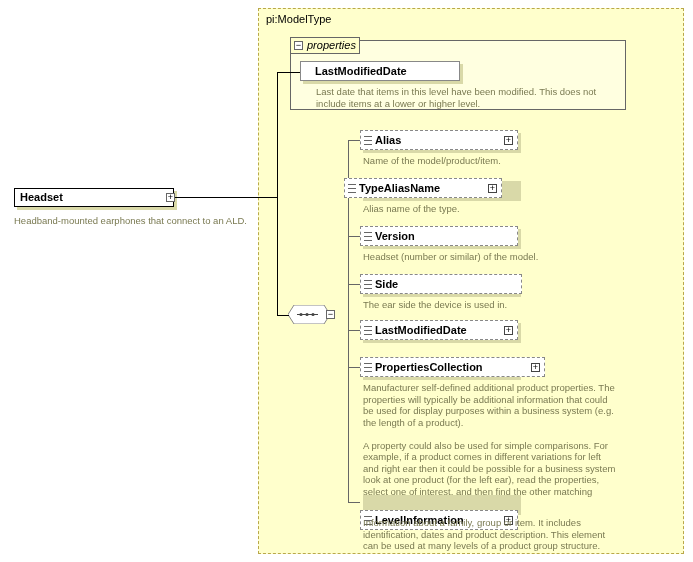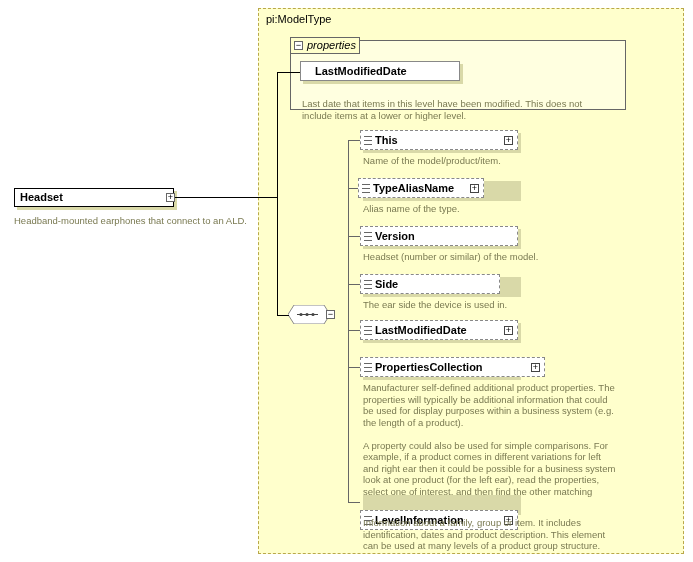--- a/index.html
+++ b/index.html
@@ -89,21 +89,21 @@
 <div class="abs" id="attributes-box"></div>
 <div class="abs" id="attributes-header">
   <span class="expander" style="left:3px;top:3px;">−</span>
   <span>properties</span>
 </div>
 
 <div class="shadow" style="left:303px;top:64px;width:160px;height:20px;"></div>
 <div class="node" id="attr-node-0" style="left:300px;top:61px;width:160px;">
   <span class="label">LastModifiedDate</span>
 </div>
-<div class="desc" style="left:302px;top:86px;width:310px;margin-top:12px;">Last date that items in this level have been modified. This does not include items at a lower or higher level.</div>
+<div class="desc" style="left:316px;top:86px;width:310px;">Last date that items in this level have been modified. This does not include items at a lower or higher level.</div>
 
 <div class="ln v" style="left:277px;top:72px;height:244px;"></div>
 <div class="ln h" style="left:277px;top:72px;width:23px;"></div>
 
 <div class="shadow" style="left:17px;top:191px;width:160px;height:19px;"></div>
 <div class="abs" id="root-node"></div>
 <div class="abs" id="root-label">Headset</div>
 <div class="expander" id="root-plus">+</div>
 <div class="desc" id="root-desc">Headband-mounted earphones that connect to an ALD.</div>
 
@@ -124,28 +124,28 @@
 <div class="lnq v" style="left:348px;top:140px;height:362px;"></div>
 
 <div class="lnq h" style="left:348px;top:140px;width:12px;"></div>
 <div class="shadow" style="left:363px;top:133px;width:158px;height:20px;"></div>
 <div class="node dashed" style="left:360px;top:130px;width:158px;">
   <span class="seqglyph">
       <i style="top:1px;"></i>
       <i style="top:5px;"></i>
       <i style="top:9px;"></i>
     </span>
-  <span class="label">This</span>
+  <span class="label">Alias</span>
   <span class="plus">+</span>
 </div>
 <div class="desc" style="left:363px;top:155px;width:250px;">Name of the model/product/item.</div>
 
 <div class="lnq h" style="left:348px;top:188px;width:12px;"></div>
 <div class="shadow" style="left:363px;top:181px;width:158px;height:20px;"></div>
-<div class="node dashed" style="left:358px;top:178px;width:126px;">
+<div class="node dashed" style="left:344px;top:178px;width:158px;">
   <span class="seqglyph">
       <i style="top:1px;"></i>
       <i style="top:5px;"></i>
       <i style="top:9px;"></i>
     </span>
   <span class="label">TypeAliasName</span>
   <span class="plus">+</span>
 </div>
 <div class="desc" style="left:363px;top:203px;width:250px;">Alias name of the type.</div>
 
@@ -156,21 +156,21 @@
       <i style="top:1px;"></i>
       <i style="top:5px;"></i>
       <i style="top:9px;"></i>
     </span>
   <span class="label">Version</span>
 </div>
 <div class="desc" style="left:363px;top:251px;width:250px;">Headset (number or similar) of the model.</div>
 
 <div class="lnq h" style="left:348px;top:284px;width:12px;"></div>
 <div class="shadow" style="left:363px;top:277px;width:158px;height:20px;"></div>
-<div class="node dashed" style="left:360px;top:274px;width:140px;">
+<div class="node dashed" style="left:360px;top:274px;width:162px;">
   <span class="seqglyph">
       <i style="top:1px;"></i>
       <i style="top:5px;"></i>
       <i style="top:9px;"></i>
     </span>
   <span class="label">Side</span>
 </div>
 <div class="desc" style="left:363px;top:299px;width:250px;">The ear side the device is used in.</div>
 
 <div class="lnq h" style="left:348px;top:330px;width:12px;"></div>

